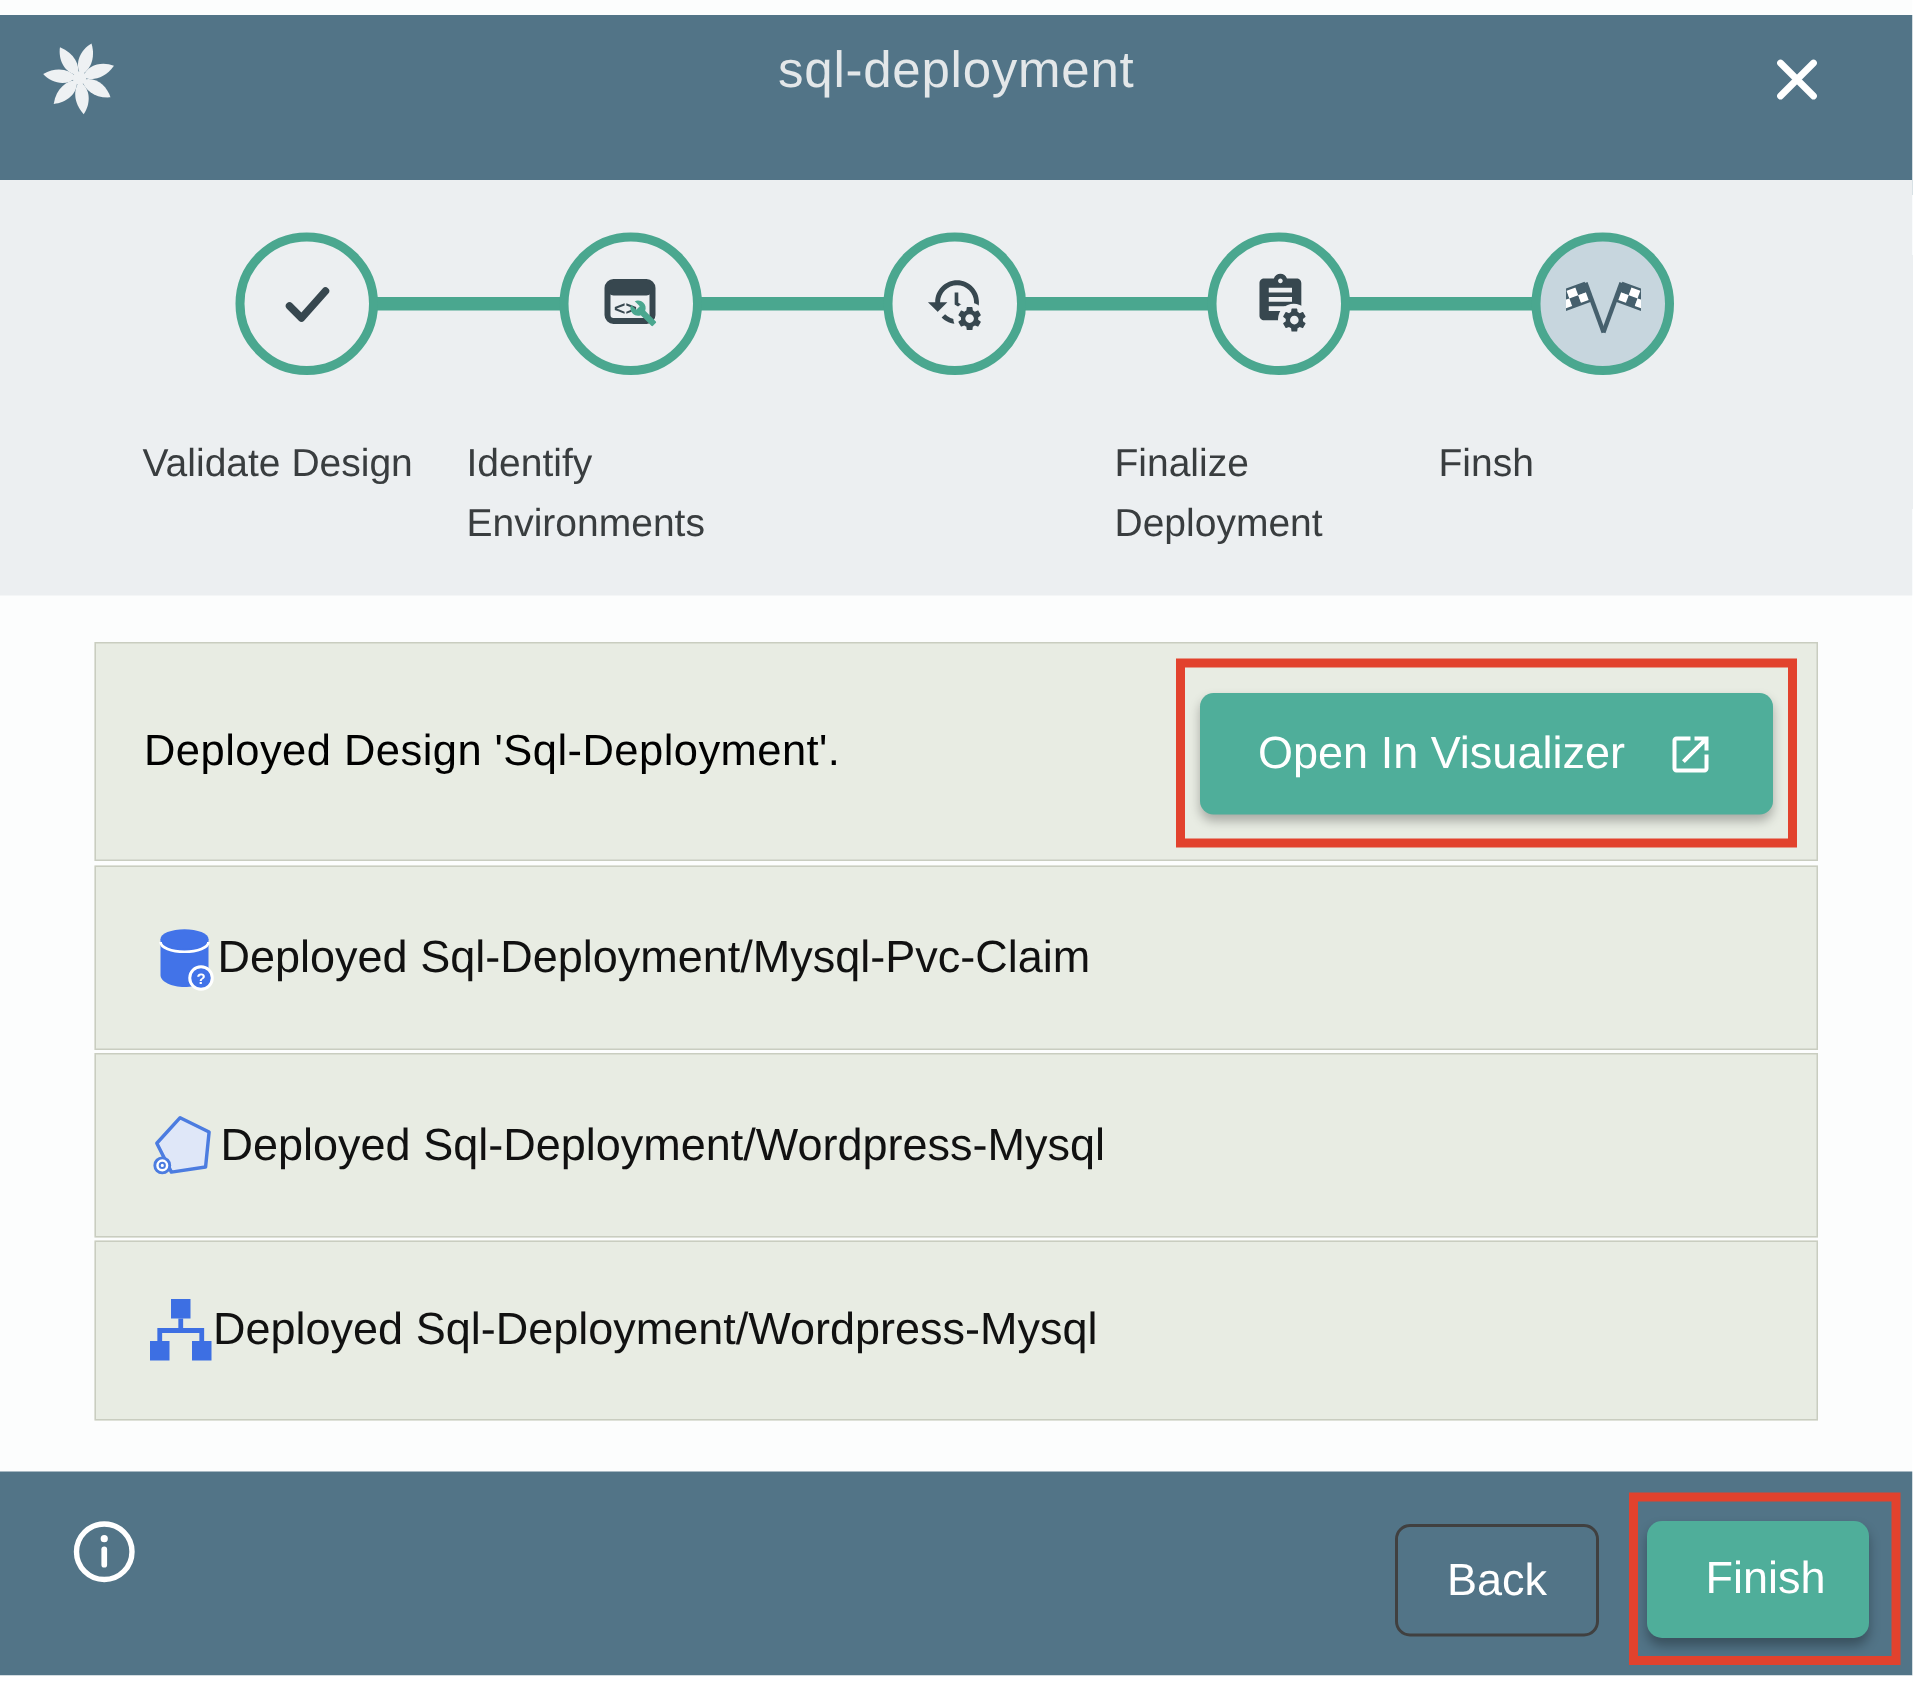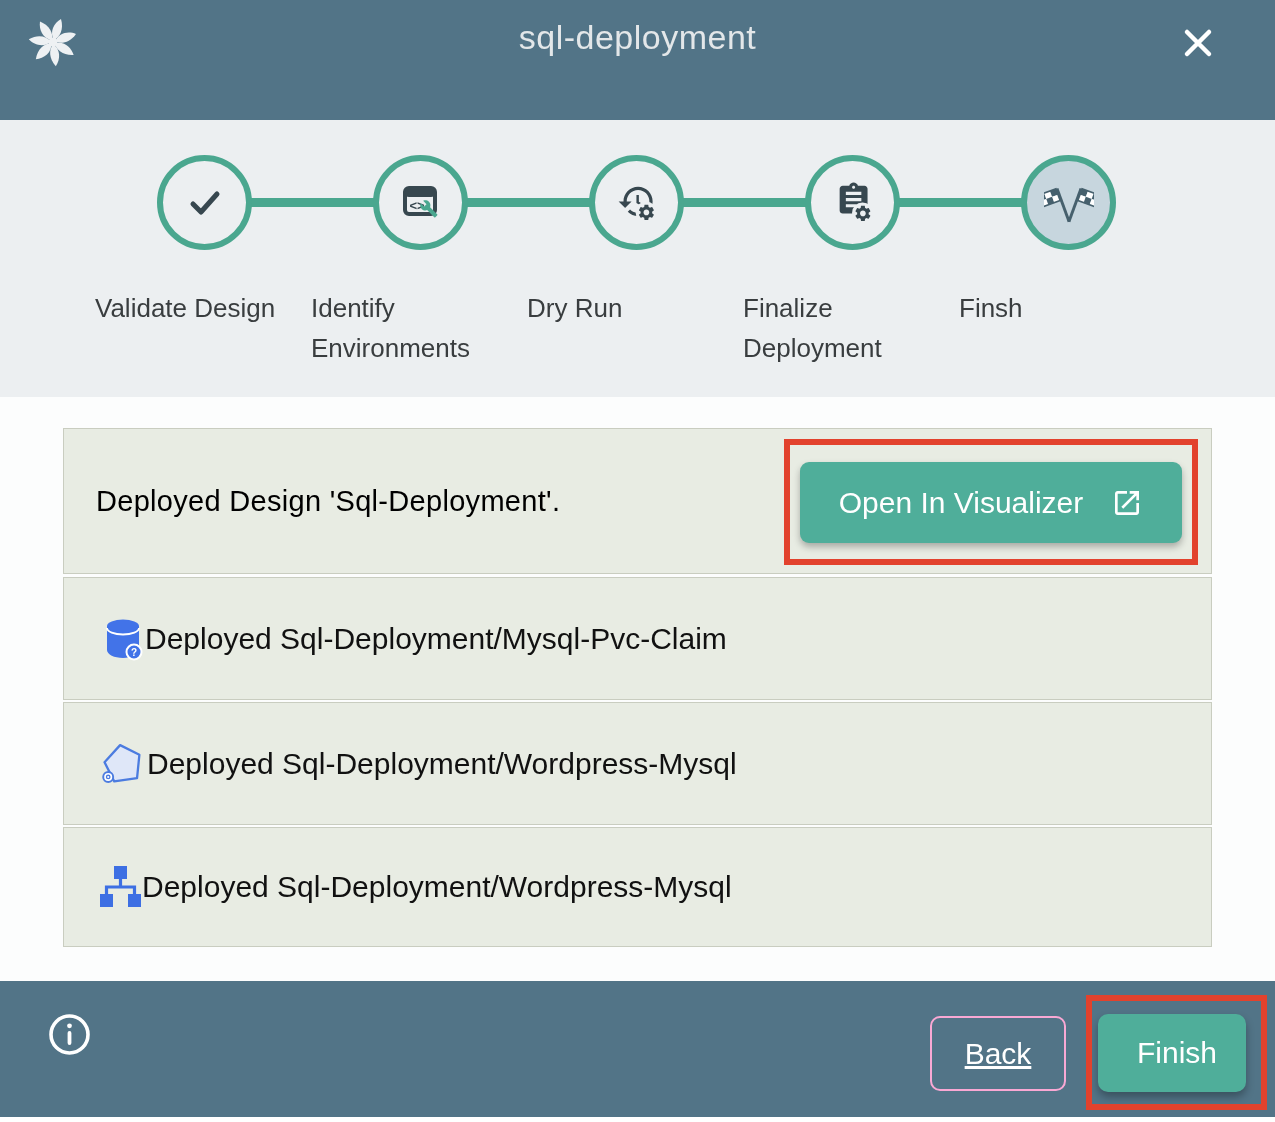--- a/index.html
+++ b/index.html
@@ -12,21 +12,21 @@
     --highlight-red:#e2422d;
     --active-step-bg:#c7d6de;
     --entity-blue:#4273e8;
   }
   *{margin:0;padding:0;box-sizing:border-box;}
   html,body{width:1275px;height:1122px;overflow:hidden;background:#fff;}
   body{font-family:"Liberation Sans",sans-serif;}
   .modal{position:relative;width:1275px;height:1122px;background:#fcfdfd;}
 
   
-  .hdr{position:absolute;left:0;top:0;width:1275px;height:120px;background:var(--header-slate);}
+  .hdr{position:absolute;left:0;top:10px;width:1275px;height:120px;background:var(--header-slate);}
   .logo{position:absolute;left:26px;top:13px;width:54px;height:58px;}
   .title{position:absolute;left:0;top:0;width:100%;height:74px;display:flex;align-items:center;justify-content:center;
          color:#e3e7e9;font-size:34px;letter-spacing:.5px;}
   .close-btn{position:absolute;right:58px;top:24px;width:38px;height:38px;background:none;border:none;cursor:pointer;}
 
   
   .stepper{position:absolute;left:0;top:120px;width:1275px;height:277px;background:var(--stepper-bg);}
   .connector{position:absolute;left:205px;top:78px;width:864px;height:9px;background:var(--ring-teal);}
   .step-circle{position:absolute;top:35px;width:95px;height:95px;border:6px solid var(--ring-teal);
                border-radius:50%;background:var(--stepper-bg);display:flex;align-items:center;justify-content:center;cursor:pointer;}
@@ -49,22 +49,22 @@
            background:var(--accent-teal);color:#fff;font-size:30px;font-family:"Liberation Sans",sans-serif;
            display:flex;align-items:center;justify-content:center;gap:28px;cursor:pointer;
            box-shadow:0 4px 7px rgba(0,0,0,.28);}
   .hl{position:absolute;border:6px solid var(--highlight-red);pointer-events:none;z-index:30;}
   .hl-viz{left:784px;top:439px;width:414px;height:126px;}
   .hl-fin{left:1086px;top:995px;width:181px;height:115px;}
 
   
   .ftr{position:absolute;left:0;top:981px;width:1275px;height:136px;background:var(--header-slate);}
   .info-btn{position:absolute;left:47px;top:31px;width:45px;height:45px;background:none;border:none;cursor:pointer;}
-  .back-btn{position:absolute;left:930px;top:35px;width:136px;height:75px;background:transparent;border:2px solid #f9a8d4;
-            border-radius:10px;color:#fff;font-size:30px;font-family:"Liberation Sans",sans-serif;cursor:pointer;text-decoration:underline;}
+  .back-btn{position:absolute;left:930px;top:35px;width:136px;height:75px;background:transparent;border:2px solid #404040;
+            border-radius:10px;color:#fff;font-size:30px;font-family:"Liberation Sans",sans-serif;cursor:pointer;}
   .finish-btn{position:absolute;left:1098px;top:33px;width:148px;height:78px;background:var(--accent-teal);border:none;
             border-radius:10px;color:#fff;font-size:30px;font-family:"Liberation Sans",sans-serif;cursor:pointer;
             box-shadow:0 5px 8px rgba(0,0,0,.3);padding-left:10px;}
   .bottom-strip{position:absolute;left:0;top:1117px;width:1275px;height:5px;background:#fff;}
   svg{display:block;}
 </style>
 </head>
 <body>
 
 <div class="modal">
@@ -170,21 +170,20 @@
               <rect x="31" y="14" width="6" height="6" fill="#46606d"></rect>
               <rect x="37" y="14" width="6" height="6" fill="#fff"></rect>
             <rect x="25" y="8" width="18" height="12" fill="none" stroke="#46606d" stroke-width="1.6"></rect>
           </g>
         </svg>
       </span>
     </div>
 
     <div class="step-label sl1">Validate Design</div>
     <div class="step-label sl2">Identify Environments</div>
-    <div class="step-label sl3">Dry Run</div>
     <div class="step-label sl4">Finalize Deployment</div>
     <div class="step-label sl5">Finsh</div>
   </div>
 
   <div class="row row-design">
     <span class="row-text">Deployed Design 'Sql-Deployment'.</span>
   </div>
 
   <button class="viz-btn">
     <span>Open In Visualizer</span>

